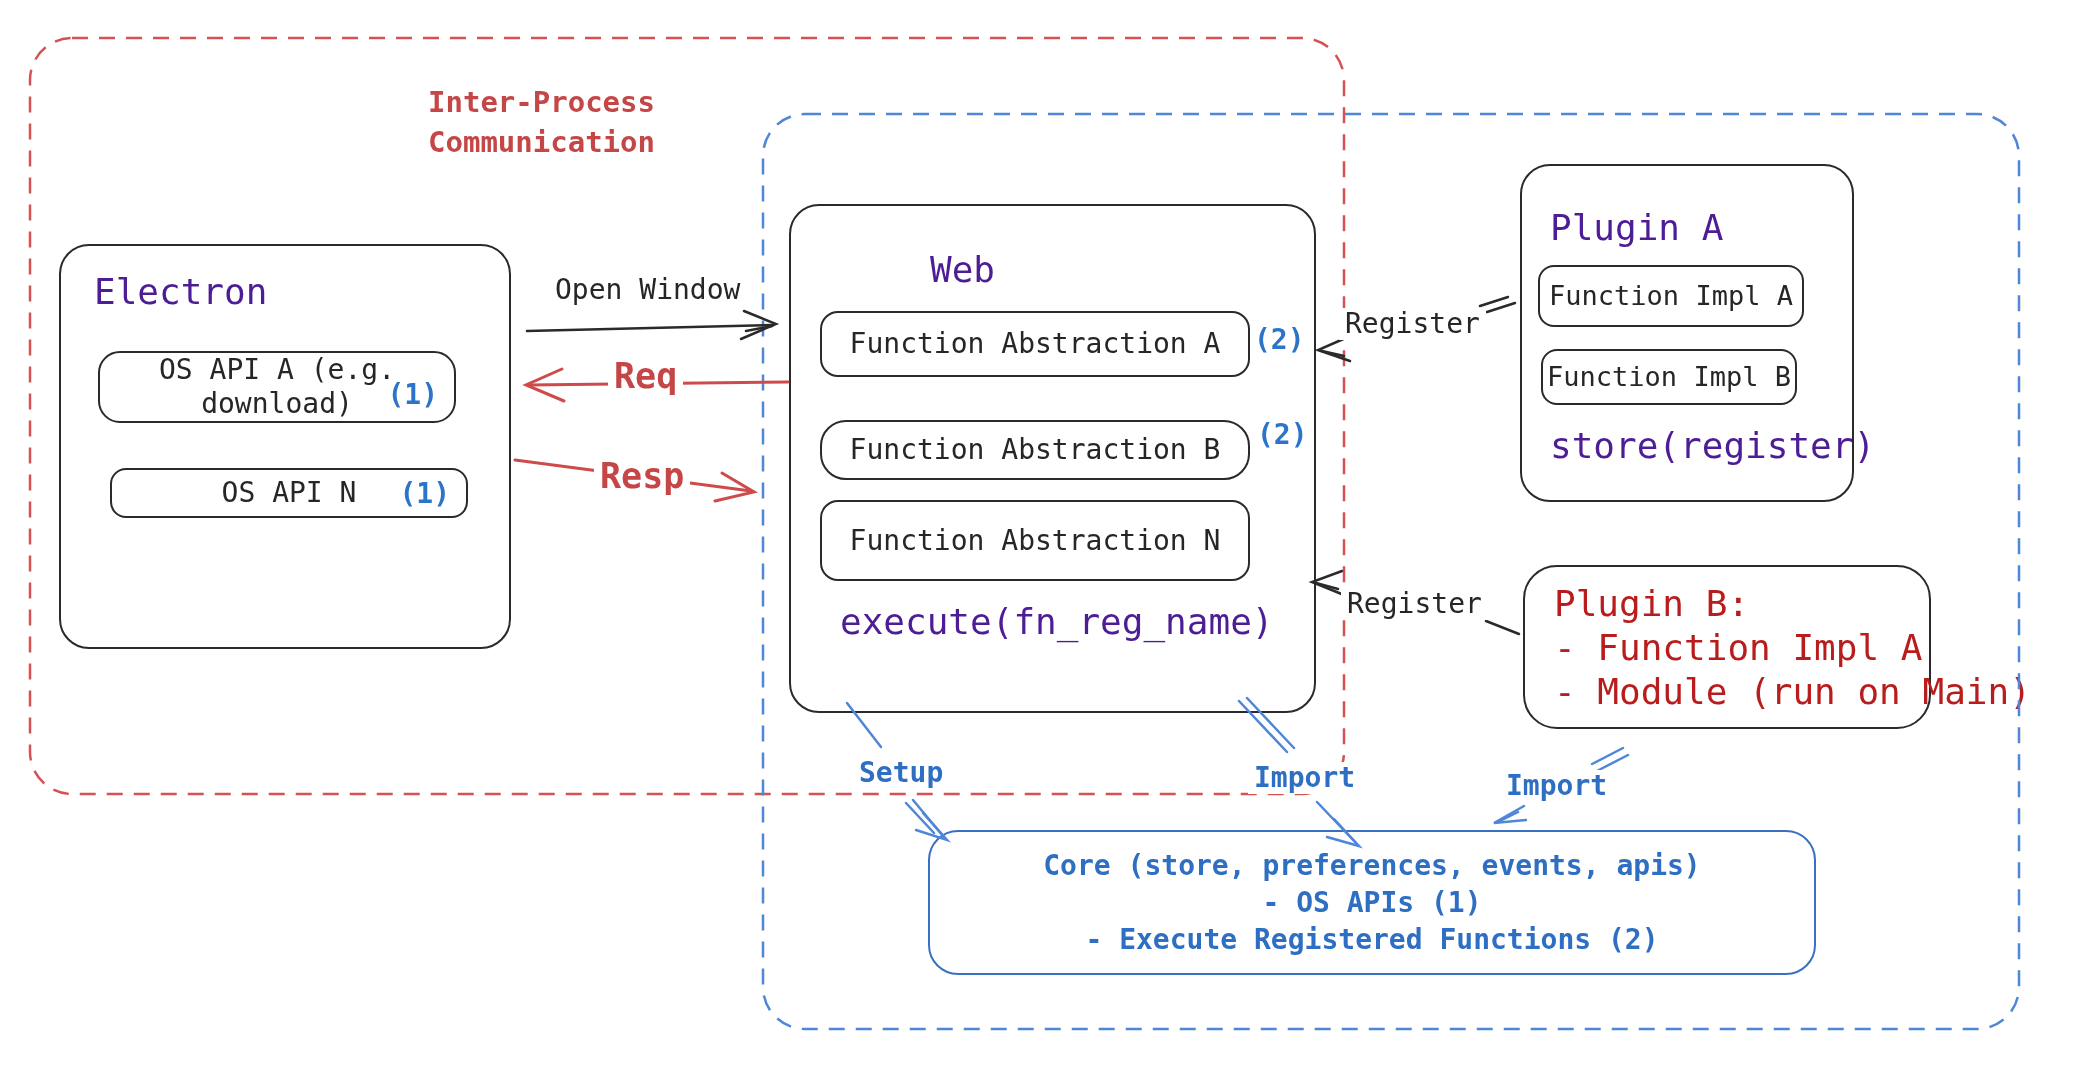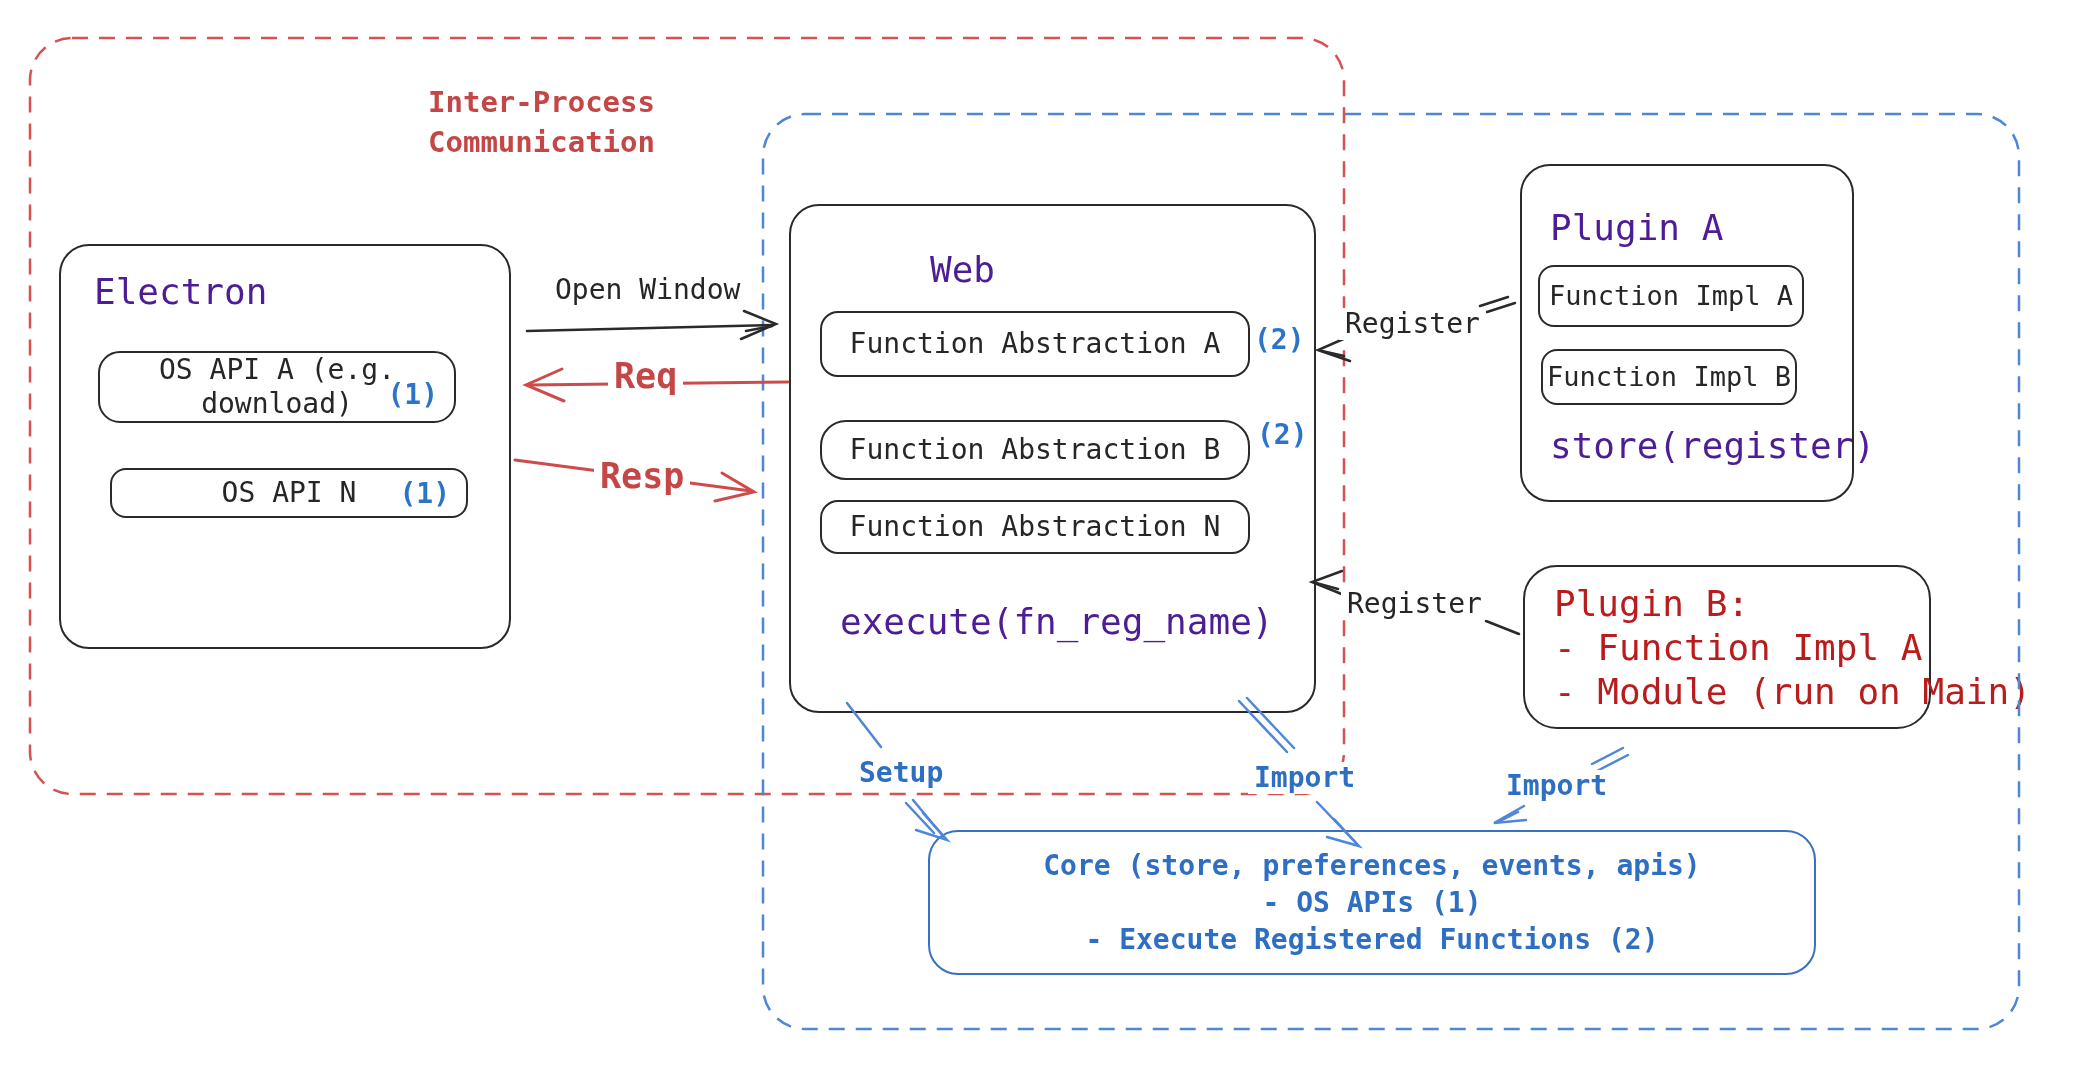--- a/index.html
+++ b/index.html
@@ -115,21 +115,21 @@
   <div class="subnode" style="left:820px; top:311px; width:430px; height:66px; border-radius:18px;">
     <div class="t-line">Function Abstraction A</div>
   </div>
   <span class="badge abs" style="left:1254px; top:323px;">(2)</span>
 
   <div class="subnode" style="left:820px; top:404px; width:430px; height:60px; border-radius:26px;margin-top:16px;">
     <div class="t-line">Function Abstraction B</div>
   </div>
   <span class="badge abs" style="left:1257px; top:418px;">(2)</span>
 
-  <div class="subnode" style="left:820px; top:500px; width:430px; height:54px; border-radius:18px;">
+  <div class="subnode" style="left:820px; top:500px; width:430px; height:81px; border-radius:18px;">
     <div class="t-line">Function Abstraction N</div>
   </div>
 
   <div class="txt" style="left:840px; top:606px;">execute(fn_reg_name)</div>
 
   <div class="node" style="left:1520px; top:164px; width:334px; height:338px;"></div>
   <div class="txt" style="left:1550px; top:212px;">Plugin A</div>
   <div class="subnode" style="left:1538px; top:265px; width:266px; height:62px; border-radius:16px;">
     <div class="t-line" style="font-size:27px;">Function Impl A</div>
   </div>

